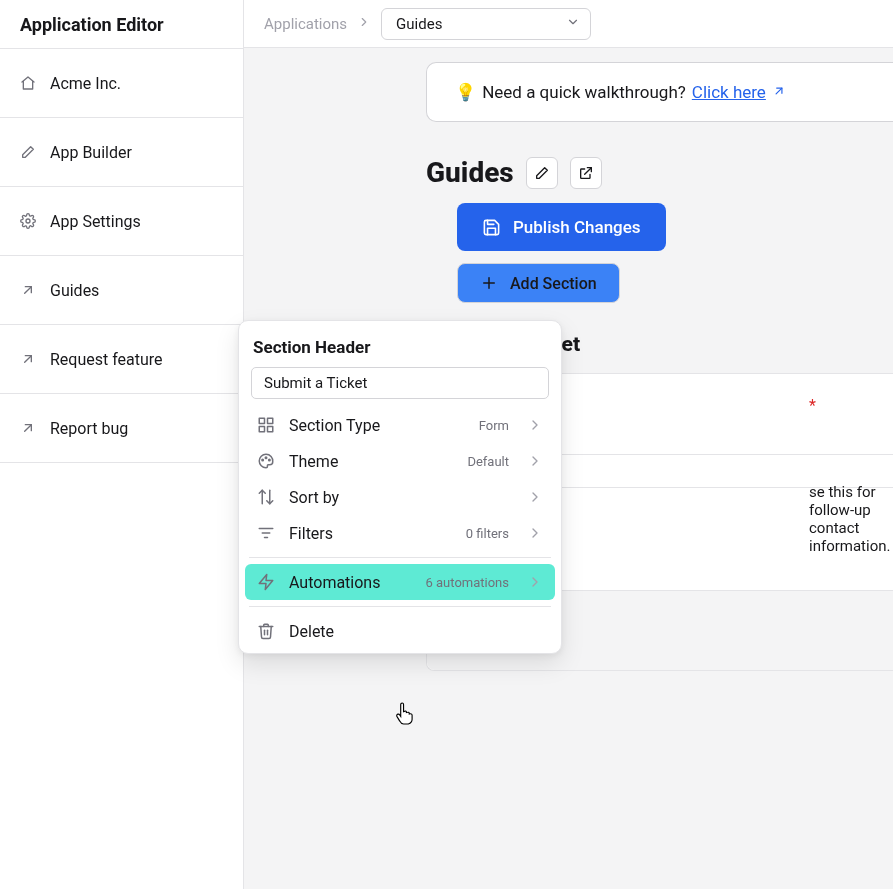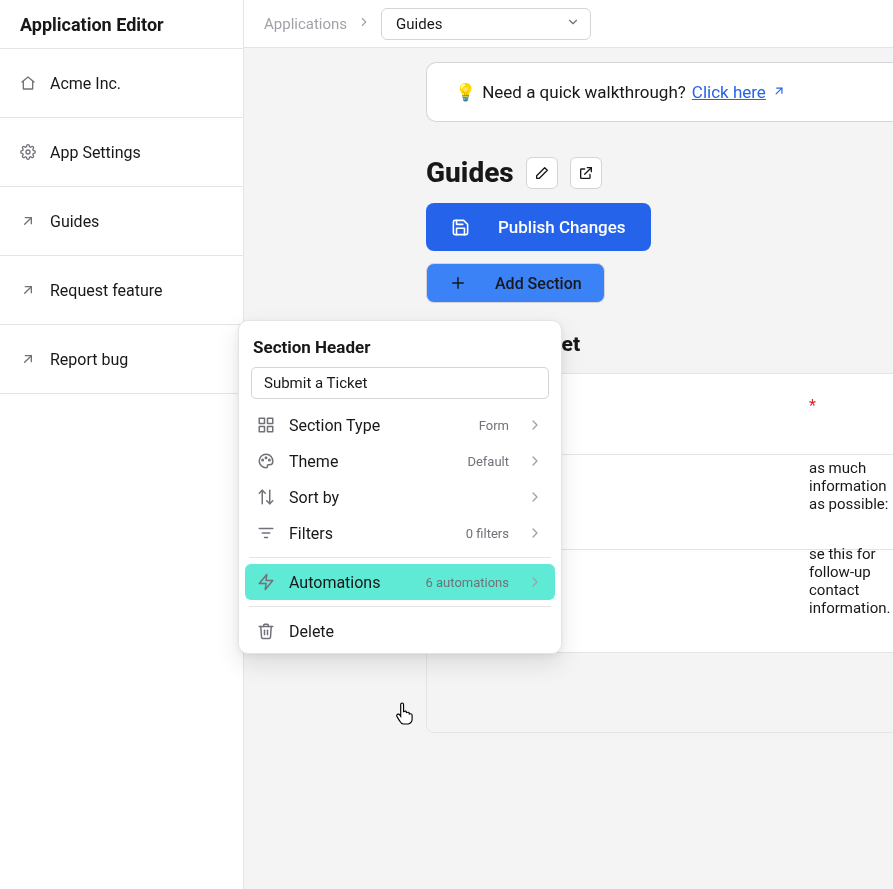--- a/index.html
+++ b/index.html
@@ -82,24 +82,25 @@
     display:flex;align-items:center;gap:12px;
   }
   .page-title{font-size:28px;font-weight:800;}
   .icon-btn{
     width:32px;height:32px;border:1px solid var(--border-strong);
     border-radius:6px;background:#fff;display:flex;align-items:center;justify-content:center;
     cursor:pointer;
   }
   .icon-btn svg{width:16px;height:16px;stroke:var(--gray-900);fill:none;stroke-width:2;stroke-linecap:round;stroke-linejoin:round;}
   .btn{
-    display:inline-flex;align-items:center;gap:28px;
+    display:inline-flex;align-items:center;gap:12px;
     height:48px;padding:0 24px;border-radius:8px;
     font-size:17px;font-weight:500;cursor:pointer;
     border:1px solid transparent;
+    margin-left:31px;
   }
   .btn.primary{background:var(--blue);color:#fff;}
   .btn.primary svg{stroke:#fff;fill:none;stroke-width:2;width:19px;height:19px;stroke-linecap:round;stroke-linejoin:round;}
   .btn.secondary{background:#3b82f6;border-color:var(--border-strong);color:var(--gray-900);}
   .btn.secondary svg{stroke:var(--gray-900);width:18px;height:18px;fill:none;stroke-width:2;stroke-linecap:round;stroke-linejoin:round;}
   .btn-primary-pos{position:absolute;left:182px;top:155px;}
   .btn-secondary-pos{position:absolute;left:182px;top:215px;height:40px;padding:0 22px;font-size:16px;}
 
   .section-title-row{
     position:absolute;left:140px;top:280px;
@@ -167,20 +168,28 @@
   <div class="sidebar-title">Application Editor</div>
 
   <div class="side-item">
     <span class="icon">
       <svg viewBox="0 0 24 24">
           <path d="M3 10.5 12 3l9 7.5"></path>
           <path d="M5 9.5V21h14V9.5"></path>
         </svg>
     </span>
     <span>Acme Inc.</span>
+  </div>
+  <div class="side-item">
+    <span class="icon">
+      <svg viewBox="0 0 24 24">
+          <path d="M4 20h4L20 8l-4-4L4 16v4z"></path>
+        </svg>
+    </span>
+    <span>App Builder</span>
   </div>
   <div class="side-item">
     <span class="icon">
       <svg viewBox="0 0 24 24">
           <circle cx="12" cy="12" r="3"></circle>
           <path d="M19.4 15a1.7 1.7 0 0 0 .34 1.87l.06.06a2 2 0 1 1-2.83 2.83l-.06-.06A1.7 1.7 0 0 0 15 19.4a1.7 1.7 0 0 0-1 1.56V21a2 2 0 0 1-4 0v-.09A1.7 1.7 0 0 0 9 19.4a1.7 1.7 0 0 0-1.87.34l-.06.06a2 2 0 1 1-2.83-2.83l.06-.06A1.7 1.7 0 0 0 4.6 15a1.7 1.7 0 0 0-1.56-1H3a2 2 0 0 1 0-4h.09A1.7 1.7 0 0 0 4.6 9a1.7 1.7 0 0 0-.34-1.87l-.06-.06A2 2 0 1 1 7.03 4.24l.06.06A1.7 1.7 0 0 0 9 4.6a1.7 1.7 0 0 0 1-1.56V3a2 2 0 0 1 4 0v.09c0 .67.39 1.27 1 1.51a1.7 1.7 0 0 0 1.87-.34l.06-.06a2 2 0 1 1 2.83 2.83l-.06.06A1.7 1.7 0 0 0 19.4 9c.24.61.84 1 1.51 1H21a2 2 0 0 1 0 4h-.09a1.7 1.7 0 0 0-1.51 1z"></path>
         </svg>
     </span>
     <span>App Settings</span>
   </div>
@@ -284,23 +293,20 @@
           <path d="M19.4 15a1.7 1.7 0 0 0 .34 1.87l.06.06a2 2 0 1 1-2.83 2.83l-.06-.06A1.7 1.7 0 0 0 15 19.4a1.7 1.7 0 0 0-1 1.56V21a2 2 0 0 1-4 0v-.09A1.7 1.7 0 0 0 9 19.4a1.7 1.7 0 0 0-1.87.34l-.06.06a2 2 0 1 1-2.83-2.83l.06-.06A1.7 1.7 0 0 0 4.6 15a1.7 1.7 0 0 0-1.56-1H3a2 2 0 0 1 0-4h.09A1.7 1.7 0 0 0 4.6 9a1.7 1.7 0 0 0-.34-1.87l-.06-.06A2 2 0 1 1 7.03 4.24l.06.06A1.7 1.7 0 0 0 9 4.6a1.7 1.7 0 0 0 1-1.56V3a2 2 0 0 1 4 0v.09c0 .67.39 1.27 1 1.51a1.7 1.7 0 0 0 1.87-.34l.06-.06a2 2 0 1 1 2.83 2.83l-.06.06A1.7 1.7 0 0 0 19.4 9c.24.61.84 1 1.51 1H21a2 2 0 0 1 0 4h-.09a1.7 1.7 0 0 0-1.51 1z"></path>
         </svg>
     </div>
     <span class="section-title">Submit a Ticket</span>
   </div>
 
   <div class="form-card">
     <span class="form-star">*</span>
     <div class="form-gap-top"></div>
     <hr class="form-hr">
-    <div class="form-hint-row">
-      <span>as much information as possible:</span>
-    </div>
     <div class="form-gap-mid"></div>
     <hr class="form-hr">
     <div class="form-hint-row">
       <span>se this for follow-up contact information.</span>
     </div>
     <div class="form-gap-mid"></div>
     <div class="submit-row"></div>
   </div>
 
 </div>

